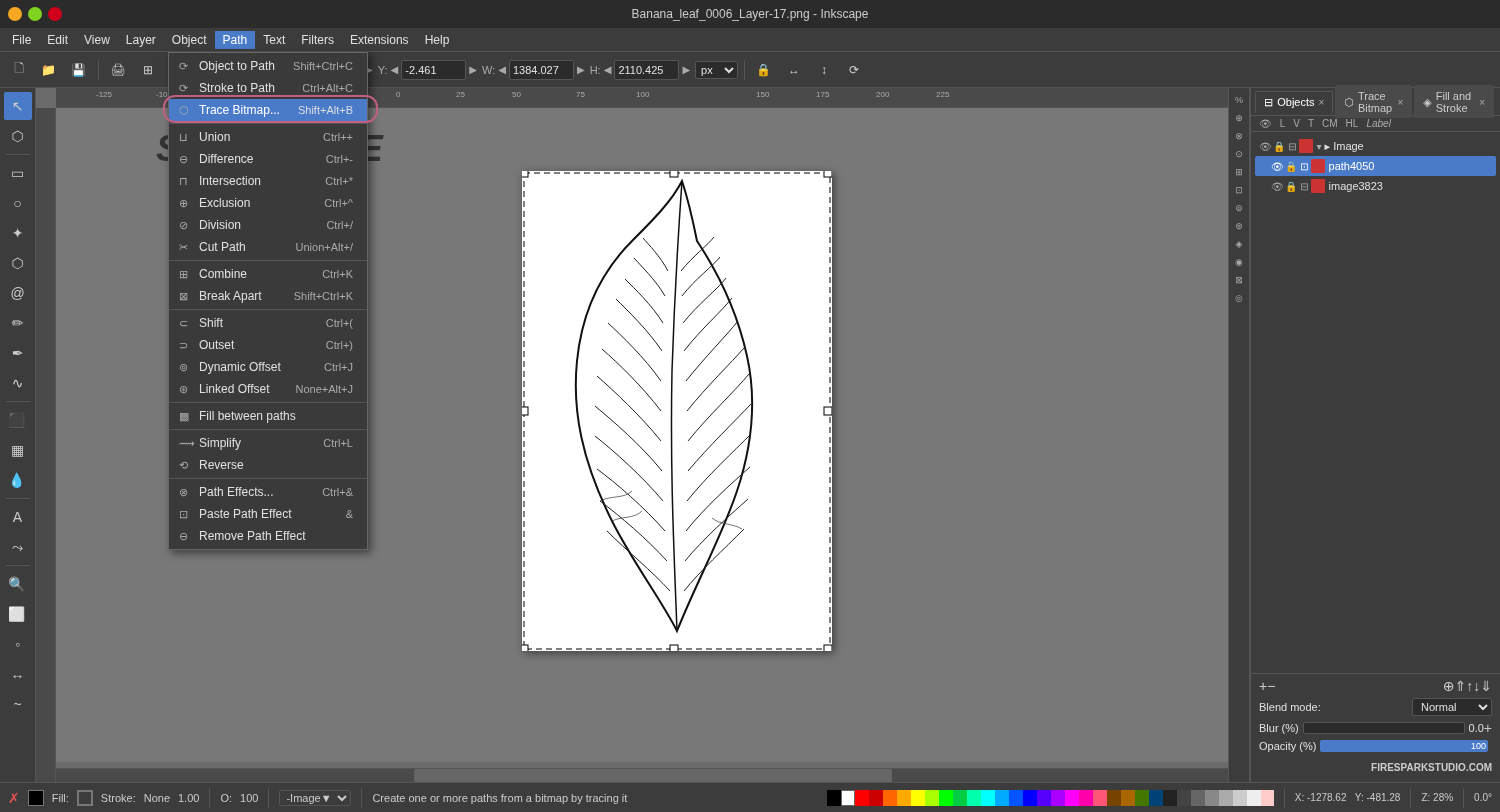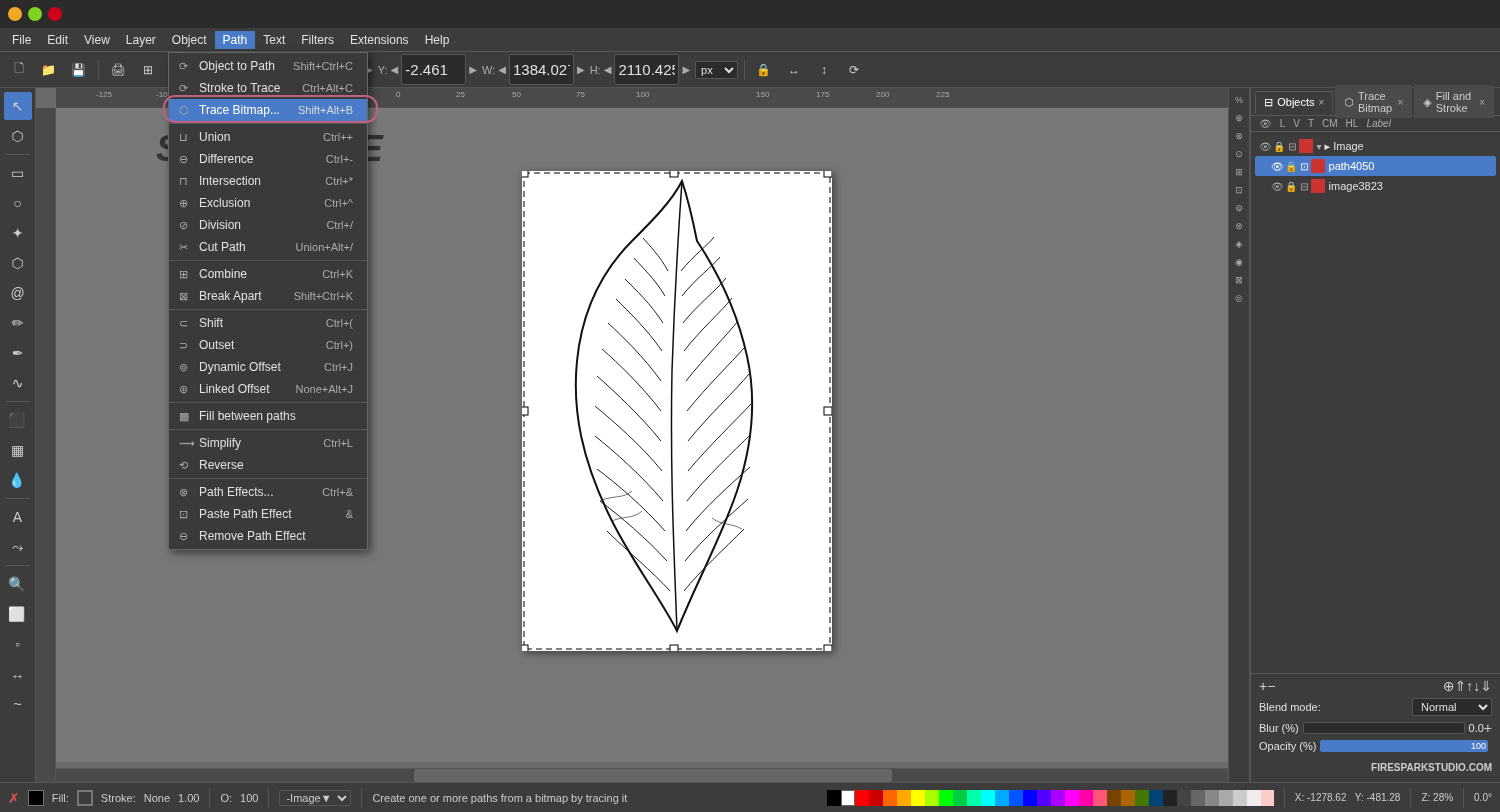--- a/index.html
+++ b/index.html
@@ -60,25 +60,25 @@
       color: #ccc;
       font-size: 12px;
     }
     .toolbar-separator { width: 1px; height: 20px; background: #555; margin: 0 2px; }
     .coord-field {
       display: flex; align-items: center; gap: 2px;
       font-size: 11px; color: #ccc;
     }
     .coord-field label { color: #aaa; }
     .coord-field input {
-      width: 65px; height: 31px;
+      width: 65px; height: 20px;
       background: #2b2b2b;
       border: 1px solid #555;
       color: #e0e0e0;
-      font-size: 15px;
+      font-size: 11px;
       padding: 0 3px;
       border-radius: 2px;
     }
     .coord-btn { 
       background: none; border: none; color: #aaa; cursor: pointer; font-size: 10px; padding: 0 1px;
     }
 
     
     #left-toolbar {
       position: absolute; top: 88px; left: 0; width: 36px; bottom: 30px;
@@ -331,20 +331,21 @@
   </style>
 </head>
 <body>
 
 <div id="titlebar">
   <div style="width:60px; display:flex; gap:6px;">
     <button class="win-btn minimize"></button>
     <button class="win-btn maximize"></button>
     <button class="win-btn close"></button>
   </div>
+  <div class="title">Banana_leaf_0006_Layer-17.png - Inkscape</div>
   <div style="width:60px;"></div>
 </div>
 
 <div id="menubar">
   <div class="menu-item">File</div>
   <div class="menu-item">Edit</div>
   <div class="menu-item">View</div>
   <div class="menu-item">Layer</div>
   <div class="menu-item">Object</div>
   <div class="menu-item active">Path</div>
@@ -643,21 +644,21 @@
 
 <div id="path-menu">
 
   <div class="menu-item-row">
     <span class="menu-icon">⟳</span>
     <span>Object to Path</span>
     <span class="shortcut">Shift+Ctrl+C</span>
   </div>
   <div class="menu-item-row">
     <span class="menu-icon">⟳</span>
-    <span>Stroke to Trace</span>
+    <span>Stroke to Path</span>
     <span class="shortcut">Ctrl+Alt+C</span>
   </div>
 
   <div class="menu-item-row active-item" style="position:relative;">
     <div class="circle-annotation"></div>
     <span class="menu-icon">⬡</span>
     <span>Trace Bitmap...</span>
     <span class="shortcut">Shift+Alt+B</span>
   </div>
   <div class="menu-separator-line"></div>

